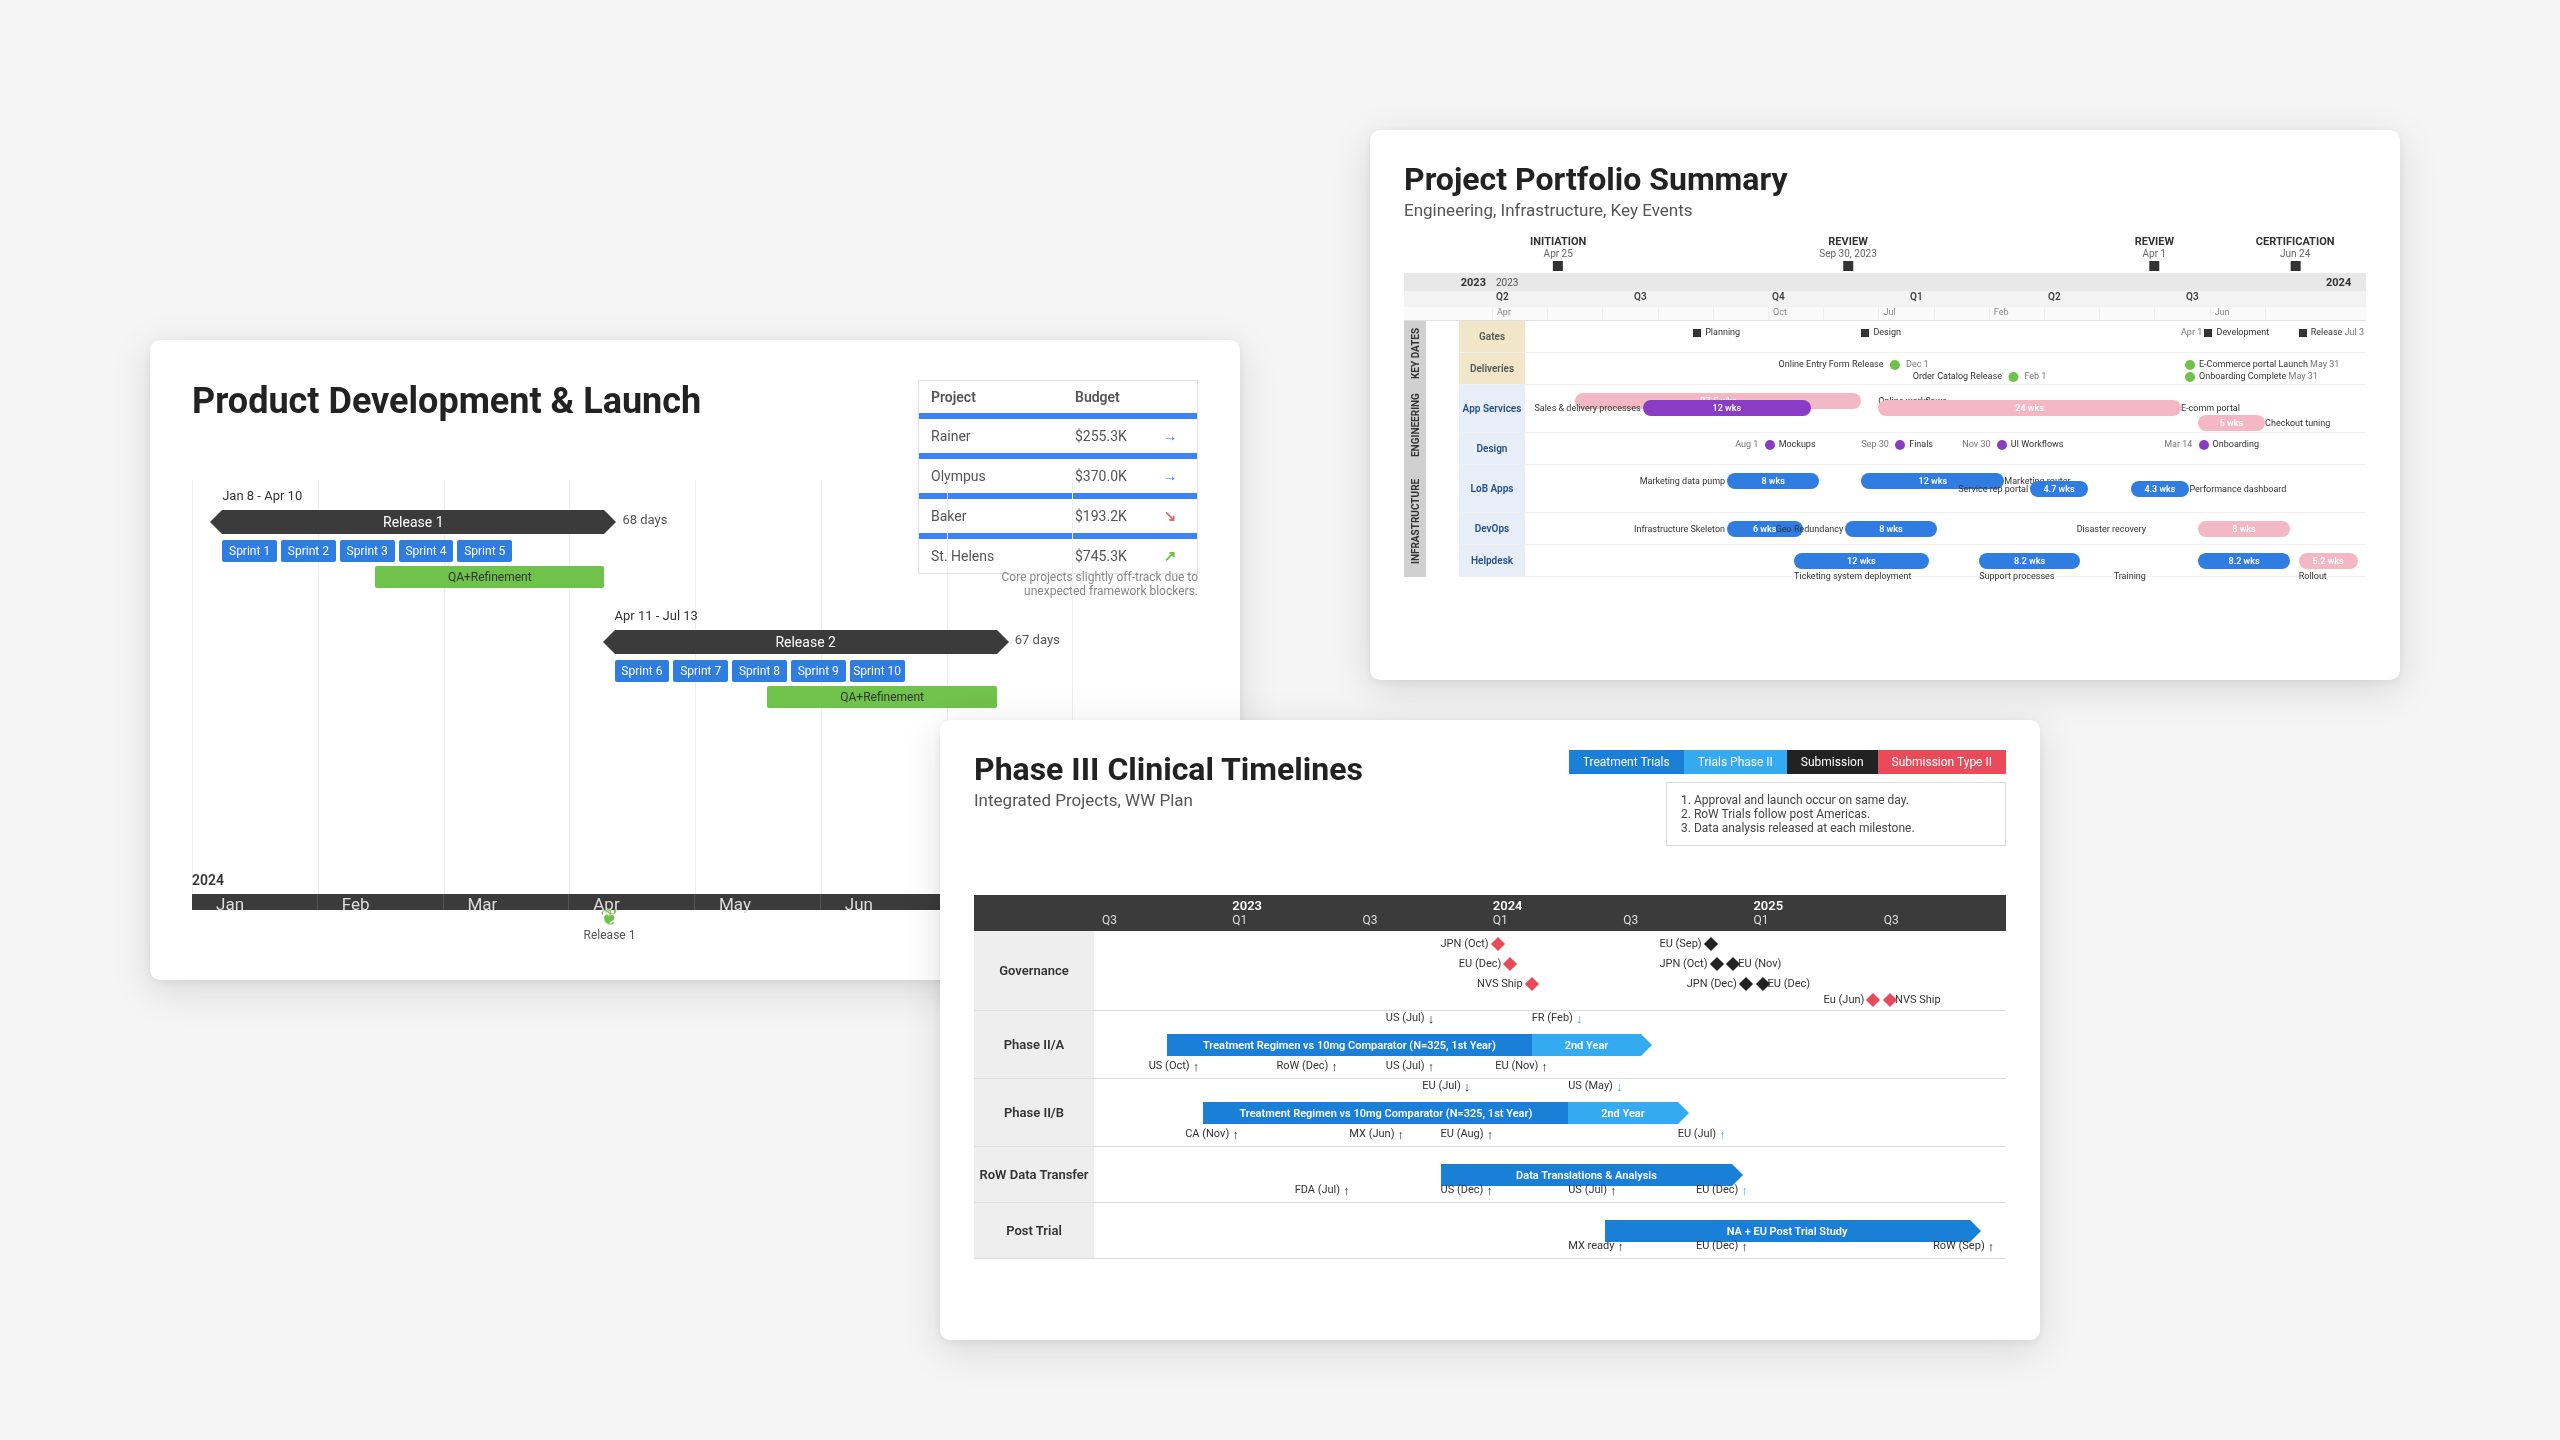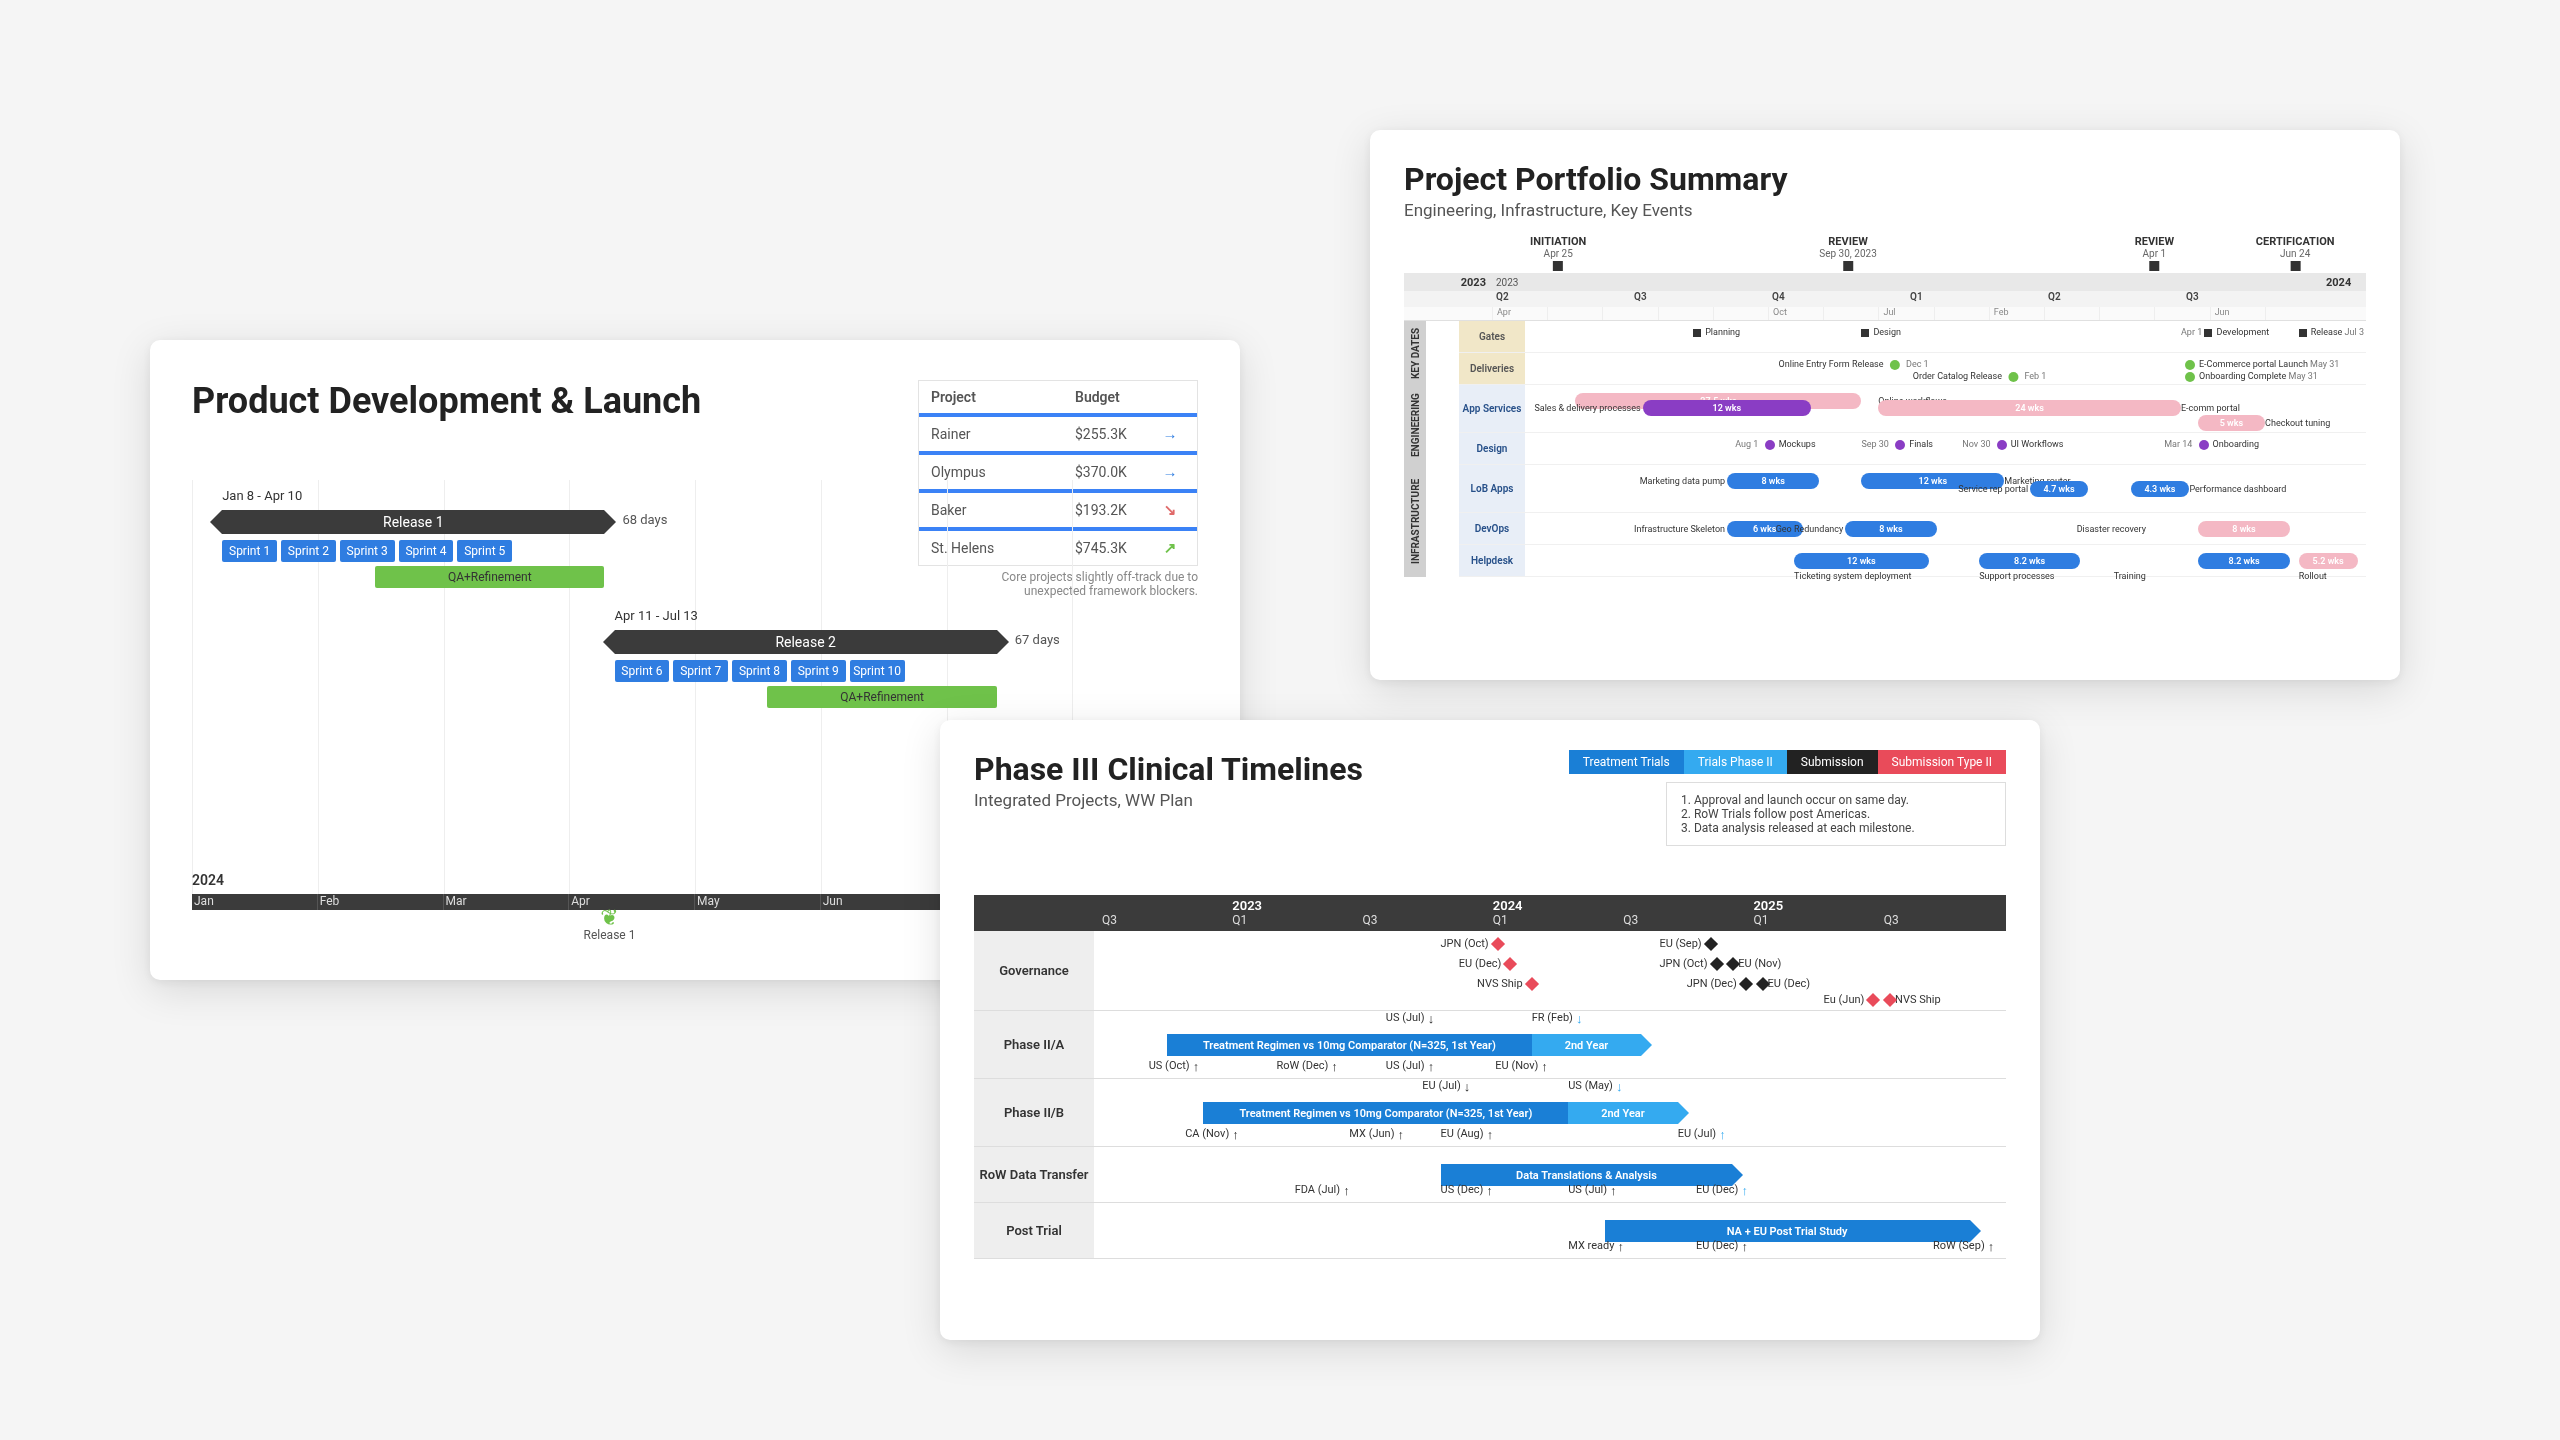--- a/index.html
+++ b/index.html
@@ -11,32 +11,32 @@
     background: #fff;
     box-shadow: 0 10px 40px rgba(0,0,0,0.12), 0 2px 8px rgba(0,0,0,0.06);
     border-radius: 10px;
   }
 
   
   #card-pd { left: 150px; top: 340px; width: 1090px; height: 640px; padding: 40px 42px; z-index: 1; }
   #card-pd .title { font-size: 36px; font-weight: 700; color:#222; }
   #card-pd .subtitle { font-size: 18px; color:#555; margin-top:4px; }
   .pd-legend { position:absolute; right:42px; top:40px; width:280px; border:1px solid #e3e3e3; font-size:14px; }
-  .pd-legend .row { display:flex; padding:8px 12px; border-bottom:4px solid #3b82f6; align-items:center; }
+  .pd-legend .row { display:flex; padding:8px 12px; border-bottom:6px solid #3b82f6; align-items:center; }
   .pd-legend .row:last-child{border-bottom:none;}
   .pd-legend .hdr { font-weight:600; color:#333; }
   .pd-legend .col-name { flex:1; color:#555;}
   .pd-legend .col-budget { width:80px; color:#555;}
   .pd-legend .col-ic { width:30px; text-align:center; font-size:15px;}
   .pd-note{ font-size:12px; color:#888; position:absolute; right:42px; top:230px; width:250px; text-align:right;}
 
   .pd-timeline { position:absolute; left:42px; right:42px; top:140px; bottom:40px; }
   .pd-year { font-size:14px; font-weight:600; color:#333; position:absolute; left:0; bottom:52px;}
   .pd-axis { position:absolute; left:0; right:0; bottom:30px; height:16px; background:#3b3b3b; display:flex;}
-  .pd-axis .m { flex:1; color:#ddd; font-size:12px; padding-left:2px; border-right:1px solid #555;}
+  .pd-axis .m { flex:1; color:#ddd; font-size:17px; padding-left:24px; border-right:1px solid #555;}
   .pd-grid { position:absolute; left:0; right:0; top:0; bottom:46px; display:flex;}
   .pd-grid .g { flex:1; border-left:1px solid #eee;}
   .pd-rel { position:absolute; }
   .rel-arrow { background:#3b3b3b; color:#fff; font-size:14px; text-align:center; padding:4px 0; position:relative;}
   .rel-arrow:before,.rel-arrow:after{content:"";position:absolute;top:0;width:0;height:0;border-top:12px solid transparent;border-bottom:12px solid transparent;}
   .rel-arrow:before{left:-12px;border-right:12px solid #3b3b3b;}
   .rel-arrow:after{right:-12px;border-left:12px solid #3b3b3b;}
   .rel-days{font-size:13px;color:#555;position:absolute;left:100%;margin-left:18px;top:2px;white-space:nowrap;}
   .rel-range{font-size:13px;color:#333;position:absolute;left:0;top:-22px;white-space:nowrap;}
   .sprint-row { display:flex; gap:4px; margin-top:6px;}

